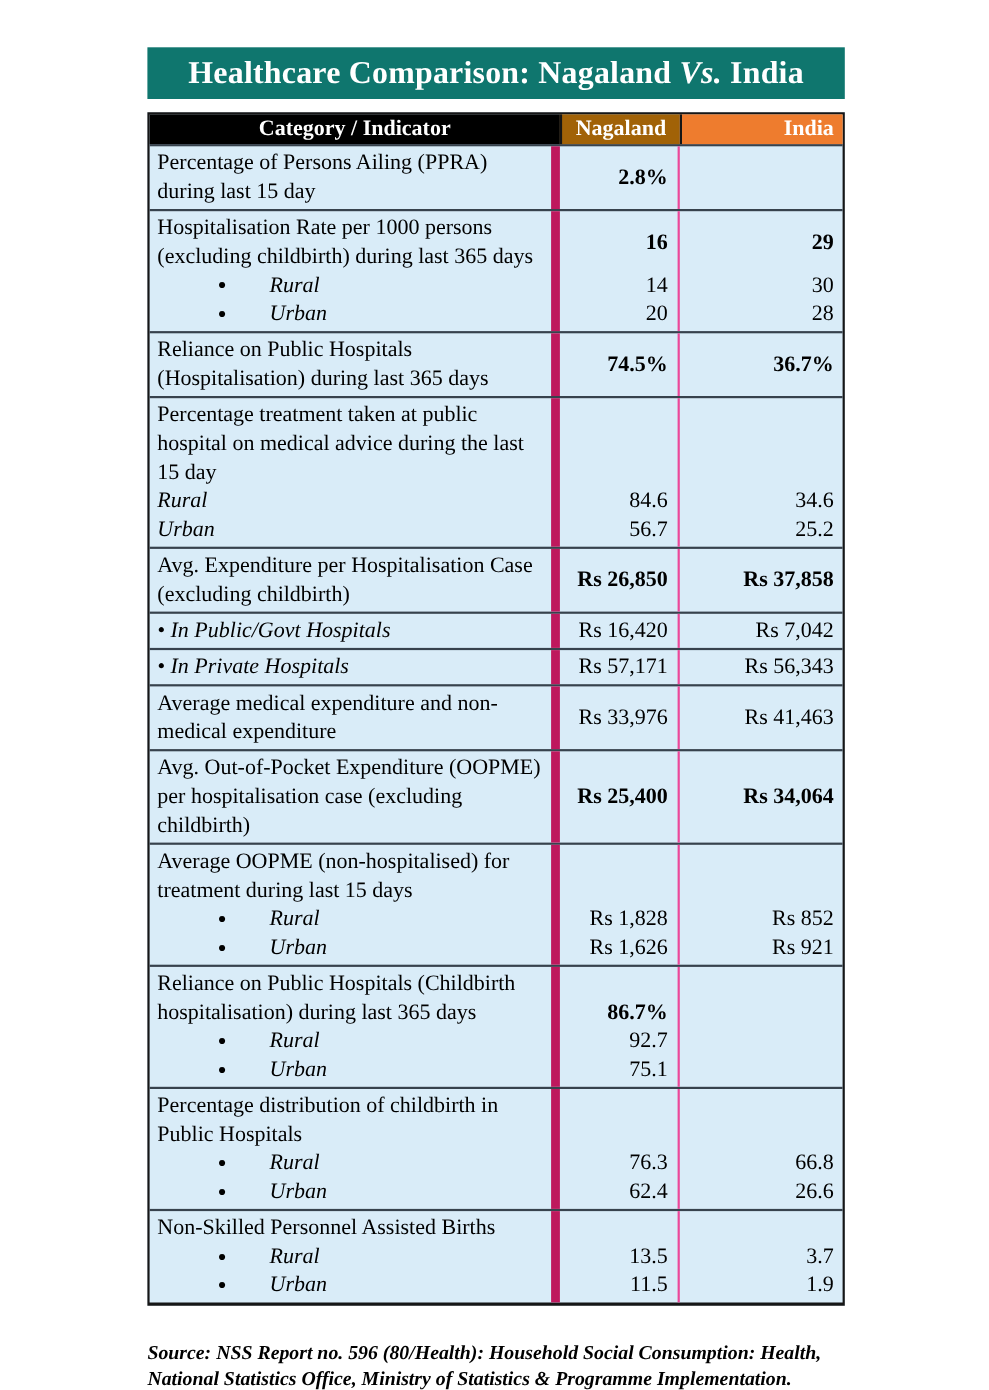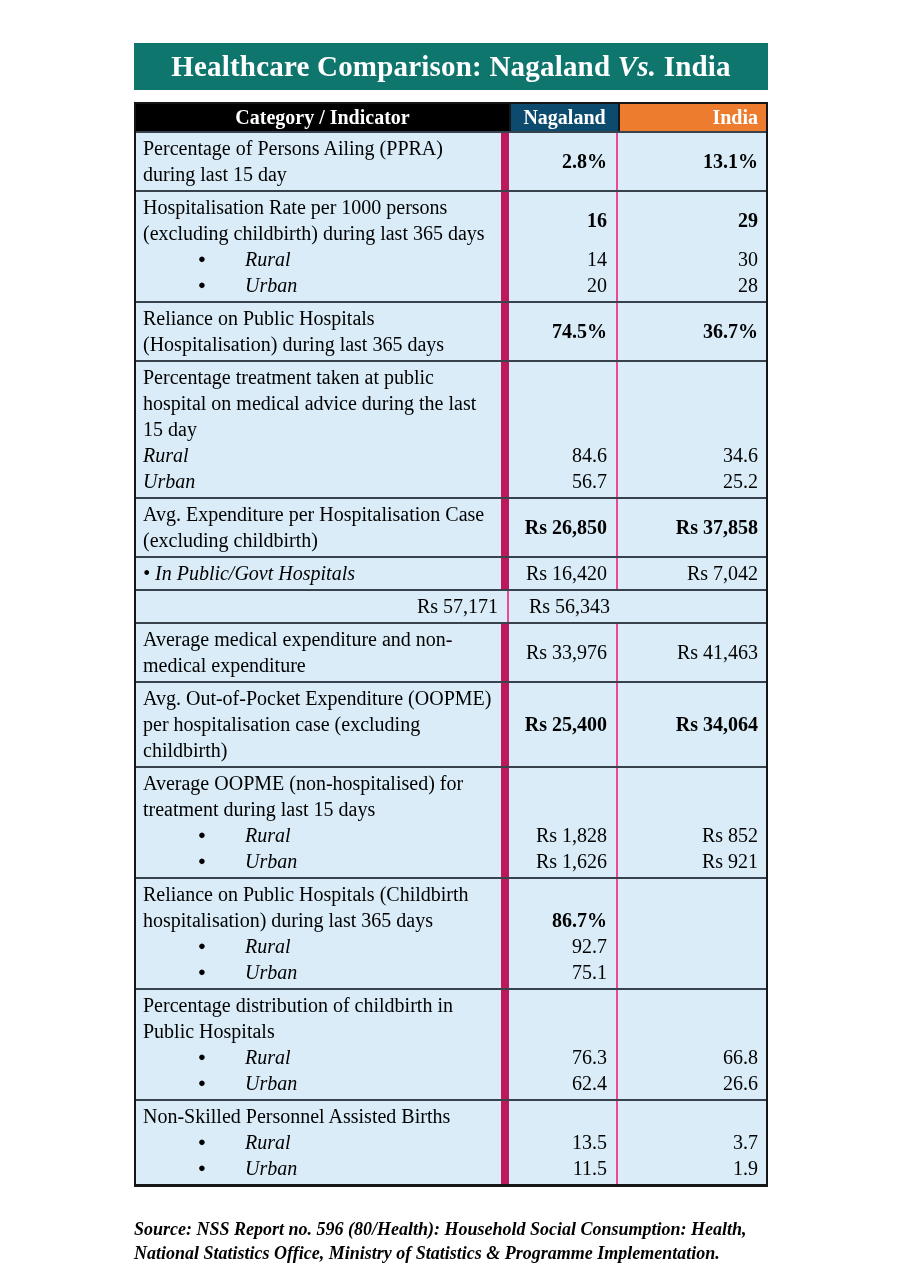--- a/index.html
+++ b/index.html
@@ -18,21 +18,21 @@
     letter-spacing:0.2px;
   }
   .title-bar .vs { font-style:italic; }
 
   
   .tbl { border:2px solid #161616; border-bottom-width:3px; background:#D9ECF8; }
   .grid-row { display:grid; grid-template-columns:373px 109px 1fr; }
 
   .hdr { height:27px; line-height:27px; font-weight:bold; font-size:20px; color:#fff; }
   .hdr .h-cat { background:#000000; text-align:center; }
-  .hdr .h-nag { background:#0c4a6e; text-align:center; border-left:2px solid #161616; }
+  .hdr .h-nag { background:#a16207; text-align:center; border-left:2px solid #161616; }
   .hdr .h-ind { background:#EE7C2E; text-align:right; padding-right:8px; border-left:2px solid #161616; }
 
   .row { border-top:2px solid #37424d; font-size:20px; line-height:26px; }
   .cell { padding:2px 0 3px; }
   .cat  { padding-left:7px; padding-right:4px; border-right:8px solid #be185d; }
   .cat-main.it { font-style:italic; }
   .val  { display:flex; flex-direction:column; text-align:right; }
   .nagc { border-right:2px solid #ec4899; }
   .main-val { flex:1 1 auto; display:flex; align-items:center; justify-content:flex-end; padding-right:9px; }
   .main-val.b { font-weight:bold; }
@@ -67,23 +67,20 @@
       <div class="h-ind">India</div>
     </div>
 
     <div class="grid-row row">
       <div class="cell cat">
           <div class="cat-main">Percentage of Persons Ailing (PPRA) during last 15 day</div>
         </div>
       <div class="cell val nagc">
           <div class="main-val b">2.8%</div>
         </div>
-      <div class="cell val indc">
-          <div class="main-val b">13.1%</div>
-        </div>
     </div>
 
     <div class="grid-row row">
       <div class="cell cat">
         <div class="cat-main">Hospitalisation Rate per 1000 persons (excluding childbirth) during last 365 days</div>
         <div class="sub">
             <span class="bullet">●</span>
             <span class="sub-label">Rural</span>
           </div>
         <div class="sub">
@@ -155,20 +152,23 @@
         </div>
       <div class="cell val nagc">
           <div class="main-val">Rs 16,420</div>
         </div>
       <div class="cell val indc">
           <div class="main-val">Rs 7,042</div>
         </div>
     </div>
 
     <div class="grid-row row">
+      <div class="cell cat">
+          <div class="cat-main it">• In Private Hospitals</div>
+        </div>
       <div class="cell val nagc">
           <div class="main-val">Rs 57,171</div>
         </div>
       <div class="cell val indc">
           <div class="main-val">Rs 56,343</div>
         </div>
     </div>
 
     <div class="grid-row row">
       <div class="cell cat">

